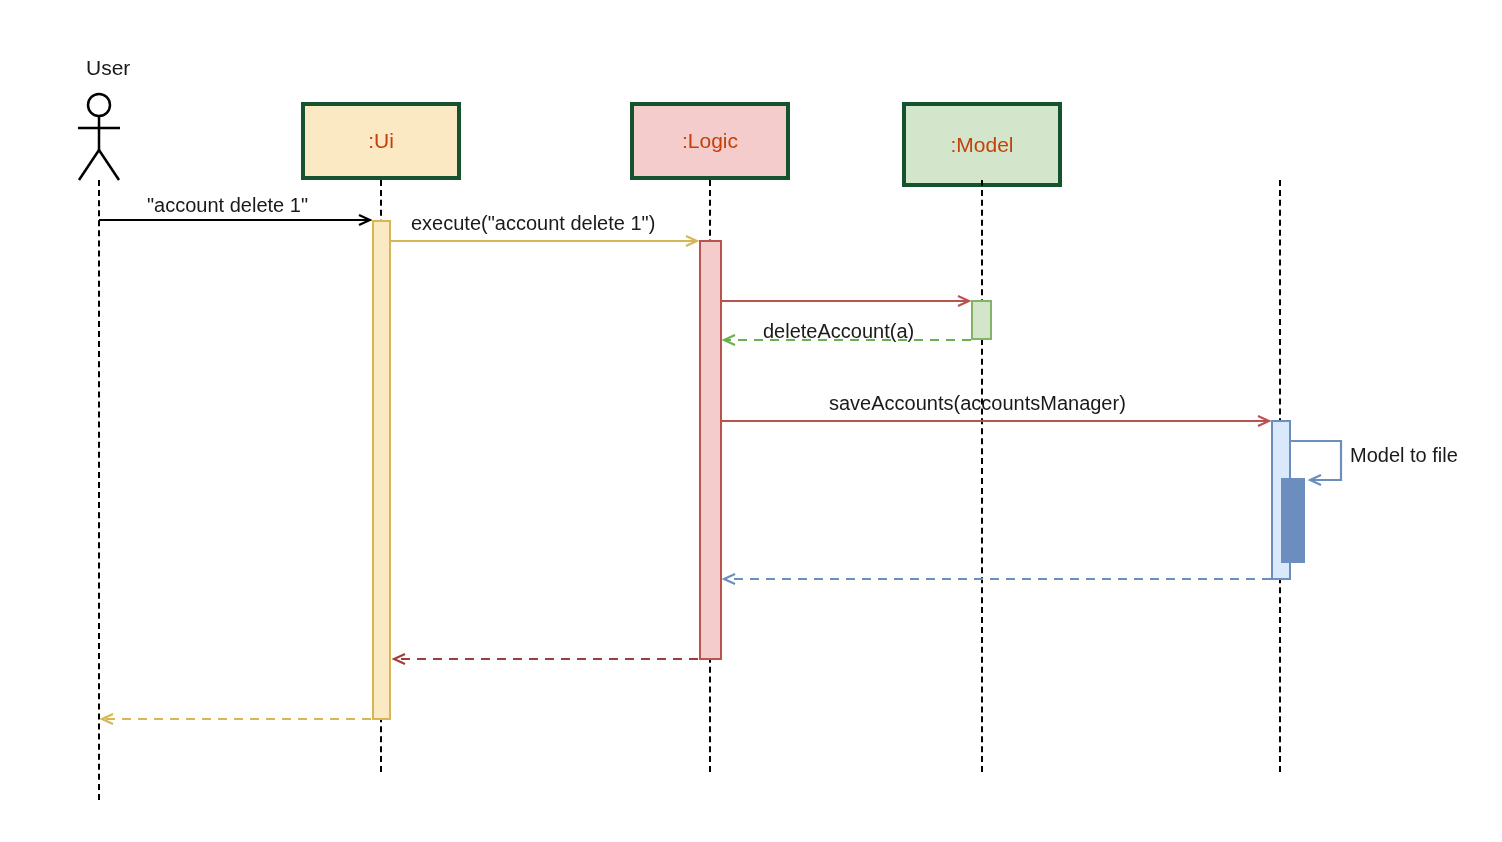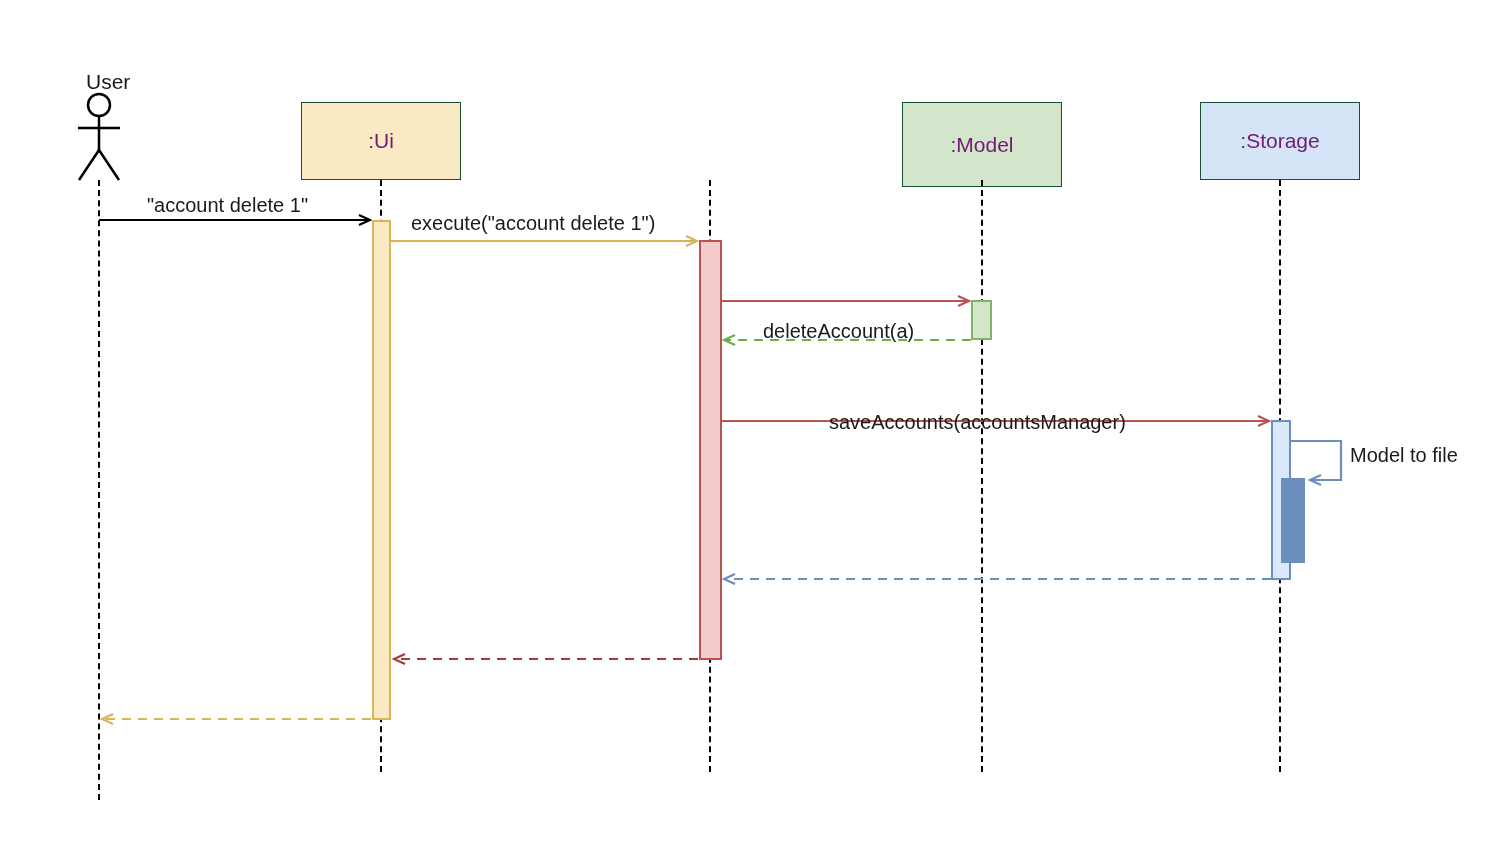--- a/index.html
+++ b/index.html
@@ -19,26 +19,26 @@
   }
   .lifeline-label {
     position: absolute;
     font-size: 21px;
     color: #1a1a1a;
     white-space: nowrap;
   }
   .participant-box {
     position: absolute;
     box-sizing: border-box;
-    border: 1px solid #14532d;
+    border: 4px solid #14532d;
     display: flex;
     align-items: center;
     justify-content: center;
     font-size: 21px;
-    color: #701a75;
+    color: #c2410c;
   }
   .lifeline {
     position: absolute;
     width: 0;
     border-left: 2px dashed #000000;
   }
   .activation {
     position: absolute;
     box-sizing: border-box;
   }
@@ -58,47 +58,47 @@
   }
   .actor-svg {
     position: absolute;
   }
 </style>
 </head>
 <body>
 
 <div id="canvas">
 
-  <div class="lifeline-label" style="left:86px; top:70px;">User</div>
+  <div class="lifeline-label" style="left:86px; top:56px;">User</div>
 
   <svg class="actor-svg" style="left:70px; top:92px;" width="62" height="92">
     <circle cx="29" cy="13" r="11" fill="#ffffff" stroke="#000000" stroke-width="2.5"></circle>
     <line x1="29" y1="24" x2="29" y2="58" stroke="#000000" stroke-width="2.5"></line>
     <line x1="8" y1="36" x2="50" y2="36" stroke="#000000" stroke-width="2.5"></line>
     <line x1="29" y1="58" x2="9" y2="88" stroke="#000000" stroke-width="2.5"></line>
     <line x1="29" y1="58" x2="49" y2="88" stroke="#000000" stroke-width="2.5"></line>
   </svg>
 
   <div class="lifeline" style="left:98px; top:180px; height:620px;"></div>
 
   <div class="participant-box" style="left:301px; top:102px; width:160px; height:78px; background:#fbe9c3;">
     <span>:Ui</span>
   </div>
   <div class="lifeline" style="left:380px; top:180px; height:592px;"></div>
 
+  <div class="participant-box" style="left:630px; top:102px; width:160px; height:78px; background:#f5cccc;">
+    <span>:Logic</span>
+  </div>
   <div class="lifeline" style="left:709px; top:180px; height:592px;"></div>
 
   <div class="participant-box" style="left:902px; top:102px; width:160px; height:85px; background:#d3e6cb;">
     <span>:Model</span>
   </div>
   <div class="lifeline" style="left:981px; top:180px; height:592px;"></div>
 
-  <div class="participant-box" style="left:1200px; top:102px; width:160px; height:78px; background:#d6e4f7;">
-    <span>:Storage</span>
-  </div>
   <div class="lifeline" style="left:1279px; top:180px; height:592px;"></div>
 
   <div class="activation" style="left:372px; top:220px; width:19px; height:500px; background:#fbe9c3; border:2px solid #d6b656;"></div>
   <div class="activation" style="left:699px; top:240px; width:23px; height:420px; background:#f5cccc; border:2px solid #b85450;"></div>
   <div class="activation" style="left:971px; top:300px; width:21px; height:40px; background:#d3e6cb; border:2px solid #82b366;"></div>
   <div class="activation" style="left:1271px; top:420px; width:20px; height:160px; background:#dae8fc; border:2px solid #6c8ebf;"></div>
   <div class="activation" style="left:1281px; top:478px; width:24px; height:85px; background:#6c8ebf; border:2px solid #6c8ebf;"></div>
 
   <svg class="overlay">
     <defs>
@@ -140,17 +140,17 @@
 
     <line x1="371" y1="719" x2="102" y2="719" stroke="#d6b656" stroke-width="2.2" stroke-dasharray="9,7" marker-end="url(#ah-gold)"></line>
   </svg>
 
   <div class="msg-label" style="left:147px; top:194px;">"account delete 1"</div>
 
   <div class="msg-label" style="left:411px; top:212px;">execute("account delete 1")</div>
 
   <div class="msg-label" style="left:763px; top:272px;margin-top:48px;">deleteAccount(a)</div>
 
-  <div class="msg-label" style="left:829px; top:392px;margin-top:19px;">saveAccounts(accountsManager)</div>
+  <div class="msg-label" style="left:829px; top:392px;">saveAccounts(accountsManager)</div>
 
   <div class="msg-label" style="left:1350px; top:444px;">Model to file</div>
 
 </div>
 
 </body></html>

